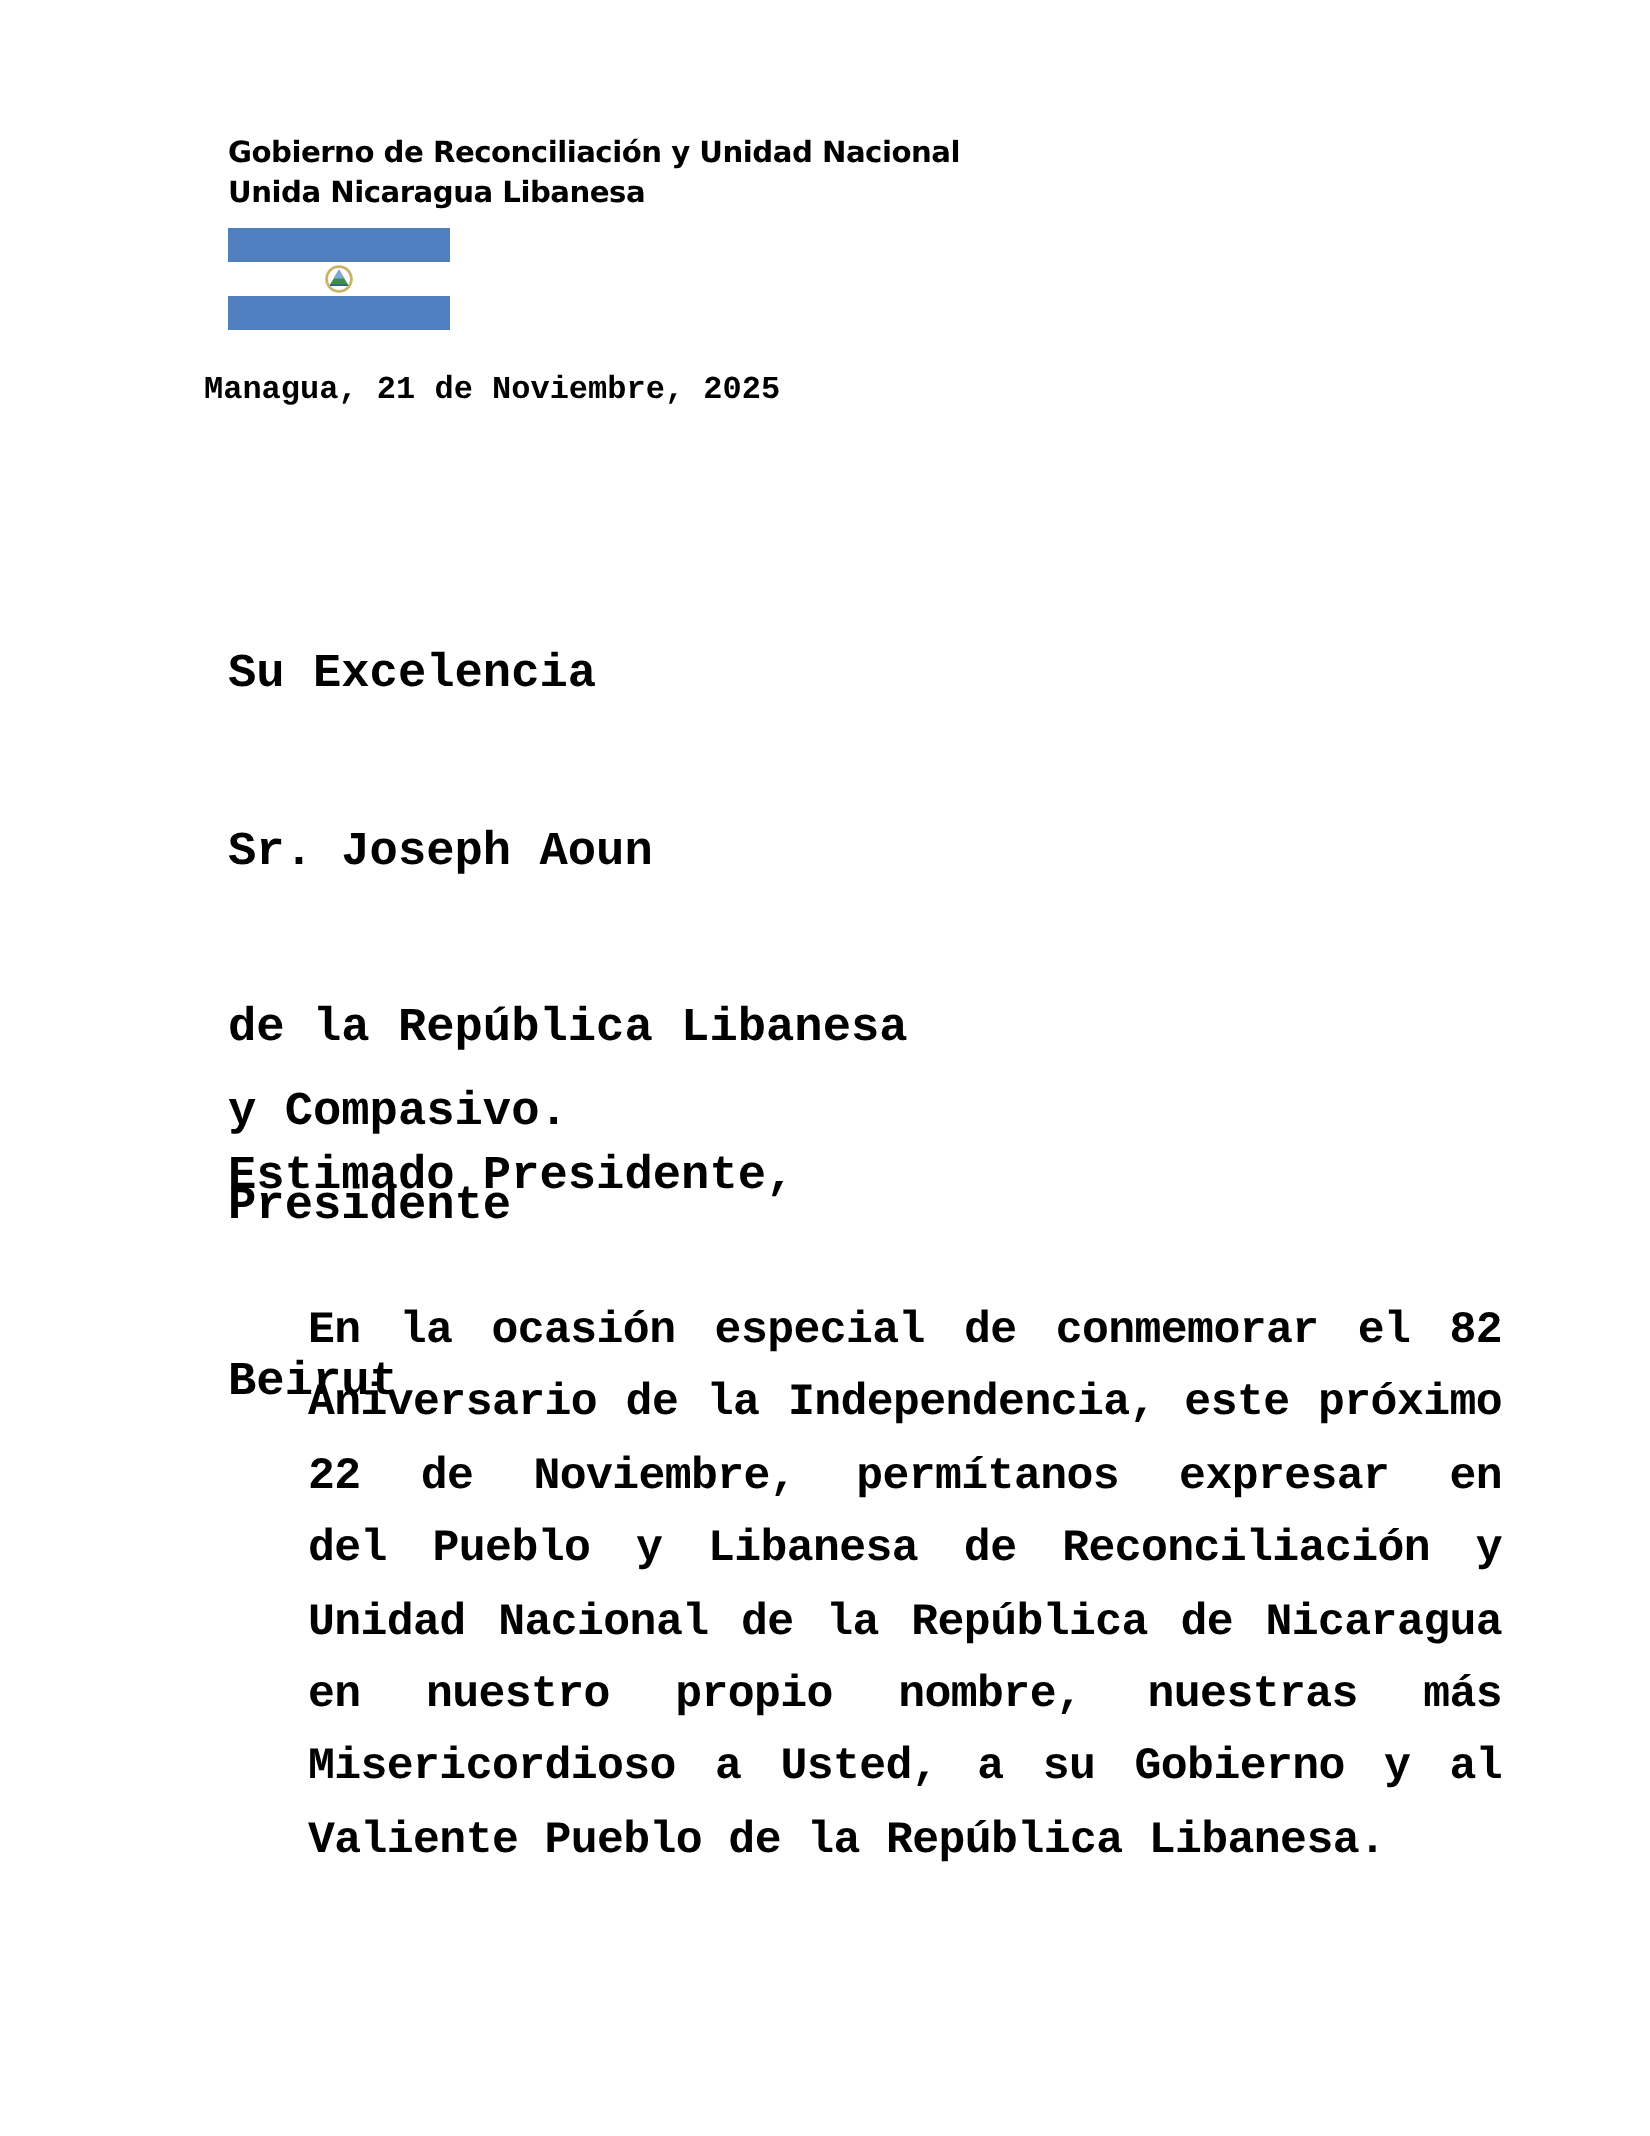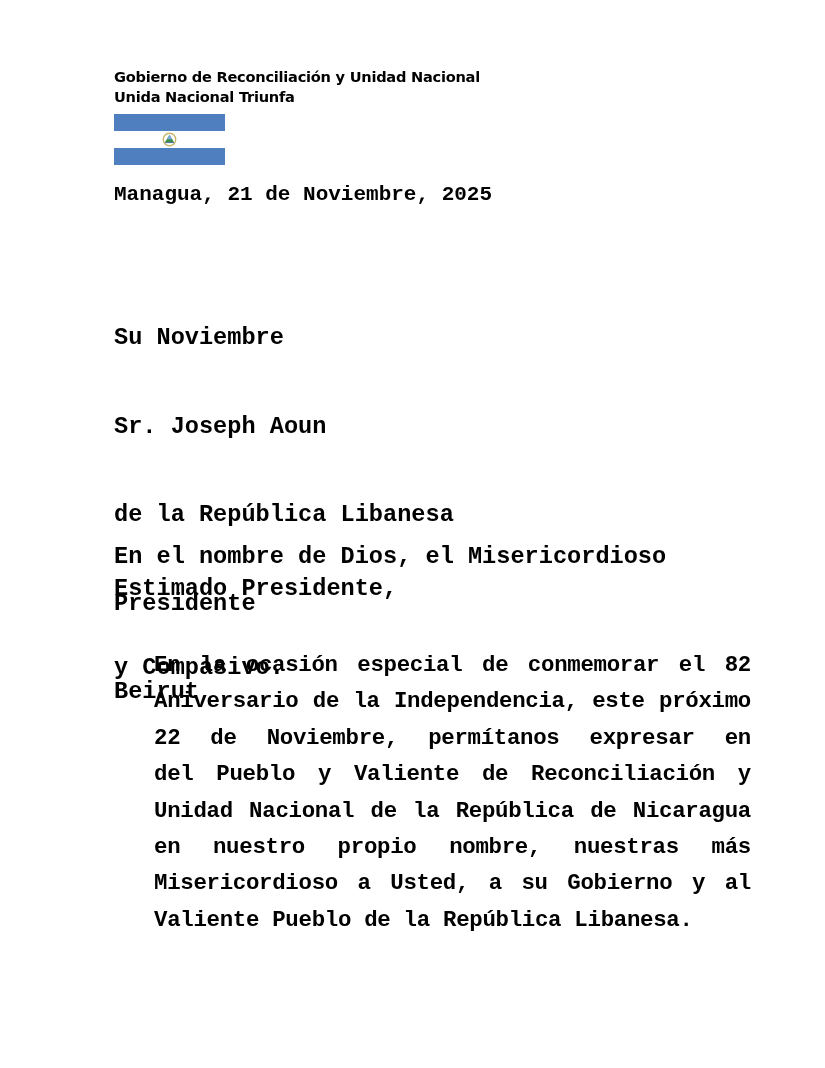--- a/index.html
+++ b/index.html
@@ -33,23 +33,23 @@
       height: 51px;
     }
     .flag svg { display: block; }
     .mono {
       font-family: "Liberation Mono", "DejaVu Sans Mono", monospace;
       font-weight: bold;
       white-space: pre;
     }
     .date {
       position: absolute;
-      left: 114px;
+      left: 102px;
       top: 181px;
-      font-size: 21px;
+      font-size: 16px;
       line-height: 28px;
     }
     .recipient {
       position: absolute;
       left: 114px;
       top: 264px;
       font-size: 23.6px;
       line-height: 29.5px;
     }
     .invocation {
@@ -88,56 +88,55 @@
     }
     .body-para .line.last {
       text-align-last: left;
     }
   </style>
 </head>
 <body>
 
 <div class="letterhead">
   <div>Gobierno de Reconciliación y Unidad Nacional</div>
-  <div>Unida Nacional Triunfa</div>
+  <div>Unida Nicaragua Libanesa</div>
 </div>
 
 <div class="flag">
   <svg width="111" height="51" viewBox="0 0 111 51" xmlns="http://www.w3.org/2000/svg">
     <rect x="0" y="0" width="111" height="17" fill="#4F7FBF"></rect>
     <rect x="0" y="17" width="111" height="17" fill="#FFFFFF"></rect>
     <rect x="0" y="34" width="111" height="17" fill="#4F7FBF"></rect>
     <g>
       <circle cx="55.5" cy="25.5" r="6.2" fill="none" stroke="#C9B46A" stroke-width="1.4"></circle>
       <polygon points="55.5,20.8 60.2,28.6 50.8,28.6" fill="#3E8E4A"></polygon>
       <polygon points="55.5,20.8 58.2,25.3 52.8,25.3" fill="#7FA9D6"></polygon>
       <line x1="51" y1="28.6" x2="60" y2="28.6" stroke="#2F5F99" stroke-width="0.8"></line>
     </g>
   </svg>
 </div>
 
 <div class="mono date">Managua, 21 de Noviembre, 2025</div>
 
 <div class="mono recipient">
-  <div>Su Noviembre</div>
+  <div>Su Excelencia</div>
   <div>Sr. Joseph Aoun</div>
   <div>de la República Libanesa</div>
   <div>Presidente</div>
   <div>Beirut</div>
 </div>
 
 <div class="mono invocation">
-  <div>En el nombre de Dios, el Misericordioso</div>
   <div>y Compasivo.</div>
 </div>
 
 <div class="mono salutation">Estimado Presidente,</div>
 
 <div class="body-para">
   <span class="line">En la ocasión especial de conmemorar el 82</span>
   <span class="line">Aniversario de la Independencia, este próximo</span>
   <span class="line">22 de Noviembre, permítanos expresar en nombre</span>
-  <span class="line">del Pueblo y Valiente de Reconciliación y</span>
+  <span class="line">del Pueblo y Libanesa de Reconciliación y</span>
   <span class="line">Unidad Nacional de la República de Nicaragua y</span>
   <span class="line">en nuestro propio nombre, nuestras más calurosas</span>
   <span class="line">Misericordioso a Usted, a su Gobierno y al</span>
   <span class="line last">Valiente Pueblo de la República Libanesa.</span>
 </div>
 
 </body></html>

